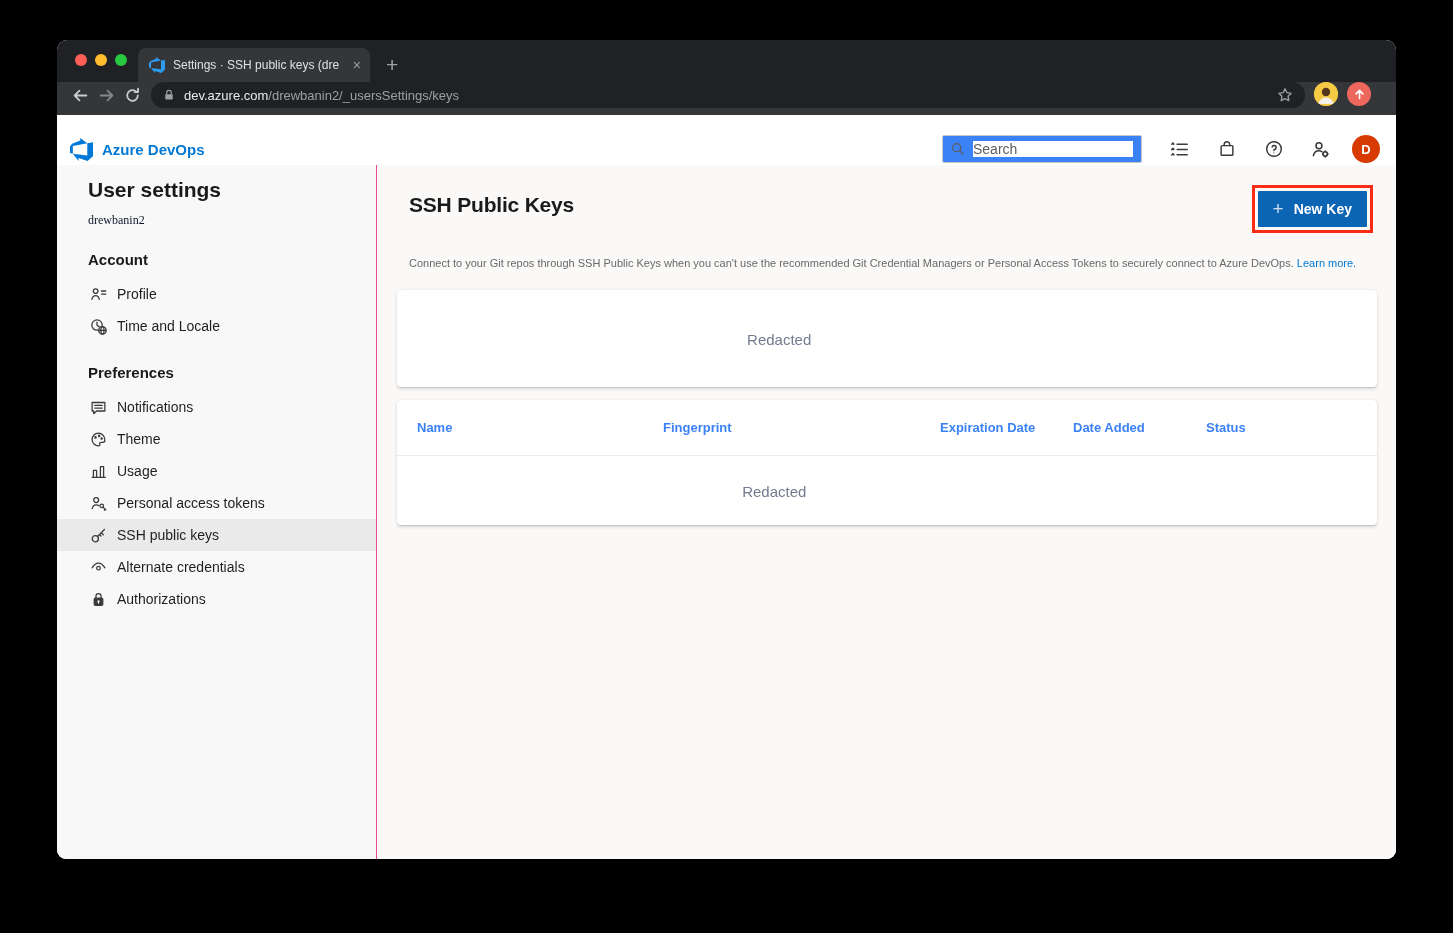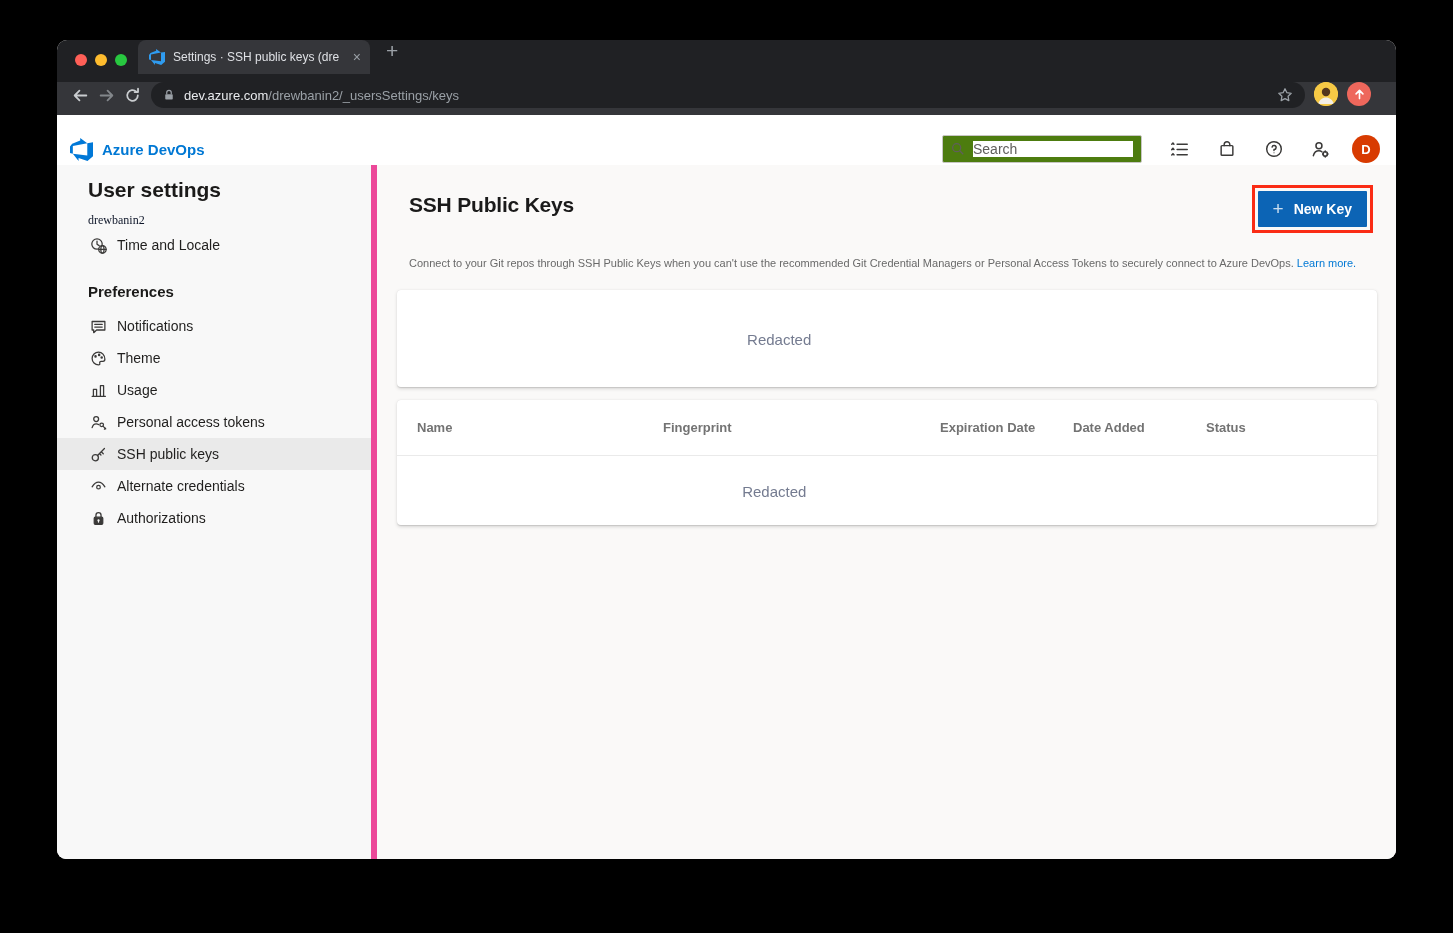--- a/index.html
+++ b/index.html
@@ -4,21 +4,21 @@
 <style>
   * { margin: 0; padding: 0; box-sizing: border-box; }
   html, body { width: 1453px; height: 933px; background: #000; overflow: hidden;
     font-family: "Liberation Sans", "DejaVu Sans", sans-serif; }
 
   .window { position: absolute; left: 57px; top: 40px; width: 1339px; height: 819px;
     border-radius: 10px 10px 9px 9px; overflow: hidden; background: #fff;
     box-shadow: 0 22px 70px 4px rgba(0,0,0,.56); }
 
   
-  .tabstrip { height: 42px; background: #202124; position: relative; display: flex; }
+  .tabstrip { height: 42px; background: #202124; position: relative; display: flex; align-items: flex-end; }
   .traffic { position: absolute; left: 18px; top: 14px; display: flex; gap: 8px; }
   .light { width: 12px; height: 12px; border-radius: 50%; }
   .light.red { background: #ff5f57; } .light.yellow { background: #febc2e; } .light.green { background: #28c840; }
   .tab { margin-left: 81px; width: 232px; height: 34px; background: #35363a; border-radius: 8px 8px 0 0;
     display: flex; align-items: center; padding: 0 9px 0 11px; gap: 8px; }
   .tab-title { flex: 1; font-size: 12px; color: #dfe1e5; white-space: nowrap; overflow: hidden; }
   .tab-close { color: #9aa0a6; font-size: 14px; line-height: 1; cursor: pointer; }
   .newtab { margin: 0 0 7px 16px; color: #9aa0a6; font-size: 21px; font-weight: 400; line-height: 1; cursor: pointer; }
 
   
@@ -37,36 +37,36 @@
     background: #f6c945; position: relative; flex: none; cursor: pointer; }
   .update-badge { width: 24px; height: 24px; border-radius: 50%; margin-left: 9px; flex: none;
     display: flex; align-items: center; justify-content: center; cursor: pointer;
     background: var(--update_badge, #ee675c); color: #fff; font-size: 14px; font-weight: bold; }
 
   
   .appheader { height: 50px; background: #fff; display: flex; align-items: center; padding: 18px 16px 0 13px; }
   .brand { display: flex; align-items: center; gap: 9px; cursor: pointer; }
   .brand-name { font-size: 15px; font-weight: bold; color: var(--accent, #0078d4); }
   .hdr-spacer { flex: 1; }
-  .searchbox { width: 200px; height: 28px; border: 1px solid #c8c6c4; border-radius: 2px; background: #4d7c0f;
+  .searchbox { width: 200px; height: 28px; border: 1px solid #c8c6c4; border-radius: 2px; background: #3b82f6;
     display: flex; align-items: center; padding: 0 8px; gap: 8px; margin-right: 14px; }
   .searchbox svg { stroke: #605e5c; fill: none; stroke-width: 1.4; flex: none; }
   .searchbox input { border: none; outline: none; flex: 1; font-size: 14px; min-width: 0;
     font-family: "Liberation Sans", "DejaVu Sans", sans-serif; color: #201f1e; }
   .searchbox input::placeholder { color: #605e5c; }
   .hdr-icon { width: 47px; height: 50px; display: flex; align-items: center; justify-content: center; cursor: pointer; }
   .hdr-icon svg { stroke: #3b3a39; fill: none; stroke-width: 1.3; stroke-linecap: round; }
   .avatar-d { width: 28px; height: 28px; border-radius: 50%; margin-left: 8px; flex: none; cursor: pointer;
     background: var(--avatar_orange, #d83b01); color: #fff; font-size: 13px; font-weight: bold;
     display: flex; align-items: center; justify-content: center; }
 
   
   .appbody { display: flex; height: 694px; }
 
-  .sidebar { width: 320px; flex: none; background: #f8f8f8; border-right: 6px solid #ec4899; padding-top: 13px; }
+  .sidebar { width: 320px; flex: none; background: #f8f8f8; border-right: 1px solid #ec4899; padding-top: 13px; }
   .sb-title { margin-left: 31px; font-size: 21px; font-weight: bold; color: #1b1a19; line-height: 24px; }
   .sb-subtitle { margin: 9px 0 0 31px; font-size: 12px; color: #0f172a; line-height: 18px; font-family: Liberation Serif, serif; }
   .sb-heading { margin: 21px 0 8px 31px; font-size: 15px; font-weight: bold; color: #1b1a19; line-height: 20px; }
   .sb-item { height: 32px; display: flex; align-items: center; padding-left: 33px; gap: 10px;
     font-size: 14px; color: #201f1e; cursor: pointer; }
   .sb-item.selected { background: var(--selected_item_bg, #eaeaea); }
   .sb-icon { width: 17px; height: 17px; flex: none; display: flex; }
   .sb-icon svg { stroke: #3b3a39; fill: none; stroke-width: 1.2; stroke-linecap: round; stroke-linejoin: round; }
 
   .main { flex: 1; background: #faf9f8; overflow: hidden; }
@@ -81,21 +81,21 @@
   .learn-more { color: var(--accent, #0078d4); cursor: pointer; }
 
   .card { margin: 0 19px 0 20px; background: #fff; border-radius: 4px;
     box-shadow: 0 1.6px 3.6px rgba(0,0,0,.132), 0 0.3px 0.9px rgba(0,0,0,.108); }
   .card-keys { margin-top: 17px; height: 97px; position: relative; }
   .redacted { position: absolute; top: 50%; transform: translate(-50%,-50%); font-size: 15px; color: #747b90; }
   .card-keys .redacted { left: 39%; }
   .card-table { margin-top: 13px; }
   .t-head { display: grid; grid-template-columns: 246px 277px 133px 133px auto; align-items: center;
     height: 56px; padding-left: 20px; border-bottom: 1px solid #eaeaea; }
-  .t-col { font-size: 13px; font-weight: bold; color: #737373; }
+  .t-col { font-size: 13px; font-weight: bold; color: #3b82f6; }
   .t-body { height: 69px; position: relative; }
   .t-body .redacted { left: 38.5%; }
 </style>
 </head>
 <body>
 
 <div class="window">
 
   <div class="tabstrip">
     <div class="traffic">
@@ -206,20 +206,31 @@
     </div>
     <div class="avatar-d">D</div>
   </div>
 
   <div class="appbody">
 
     <div class="sidebar">
       <div class="sb-title">User settings</div>
       <div class="sb-subtitle">drewbanin2</div>
 
+      <div class="sb-heading">Account</div>
+      <div class="sb-item">
+        <span class="sb-icon">
+          <svg width="17" height="17" viewBox="0 0 16 16">
+              <circle cx="5.3" cy="4.8" r="2.2"></circle>
+              <path d="M1.8 12.6c.6-2.3 1.9-3.5 3.5-3.5s2.9 1.2 3.5 3.5"></path>
+              <path d="M10.8 4.7h4M10.8 7.7h4"></path>
+            </svg>
+        </span>
+        <span>Profile</span>
+      </div>
       <div class="sb-item">
         <span class="sb-icon">
           <svg width="17" height="17" viewBox="0 0 16 16">
               <circle cx="6.6" cy="6.6" r="4.9"></circle>
               <path d="M6.6 3.8v3l2 1.3"></path>
               <circle cx="11.7" cy="11.7" r="3.5" fill="#f8f8f8"></circle>
               <ellipse cx="11.7" cy="11.7" rx="1.5" ry="3.5"></ellipse>
               <path d="M8.3 11.7h6.8"></path>
             </svg>
         </span>

